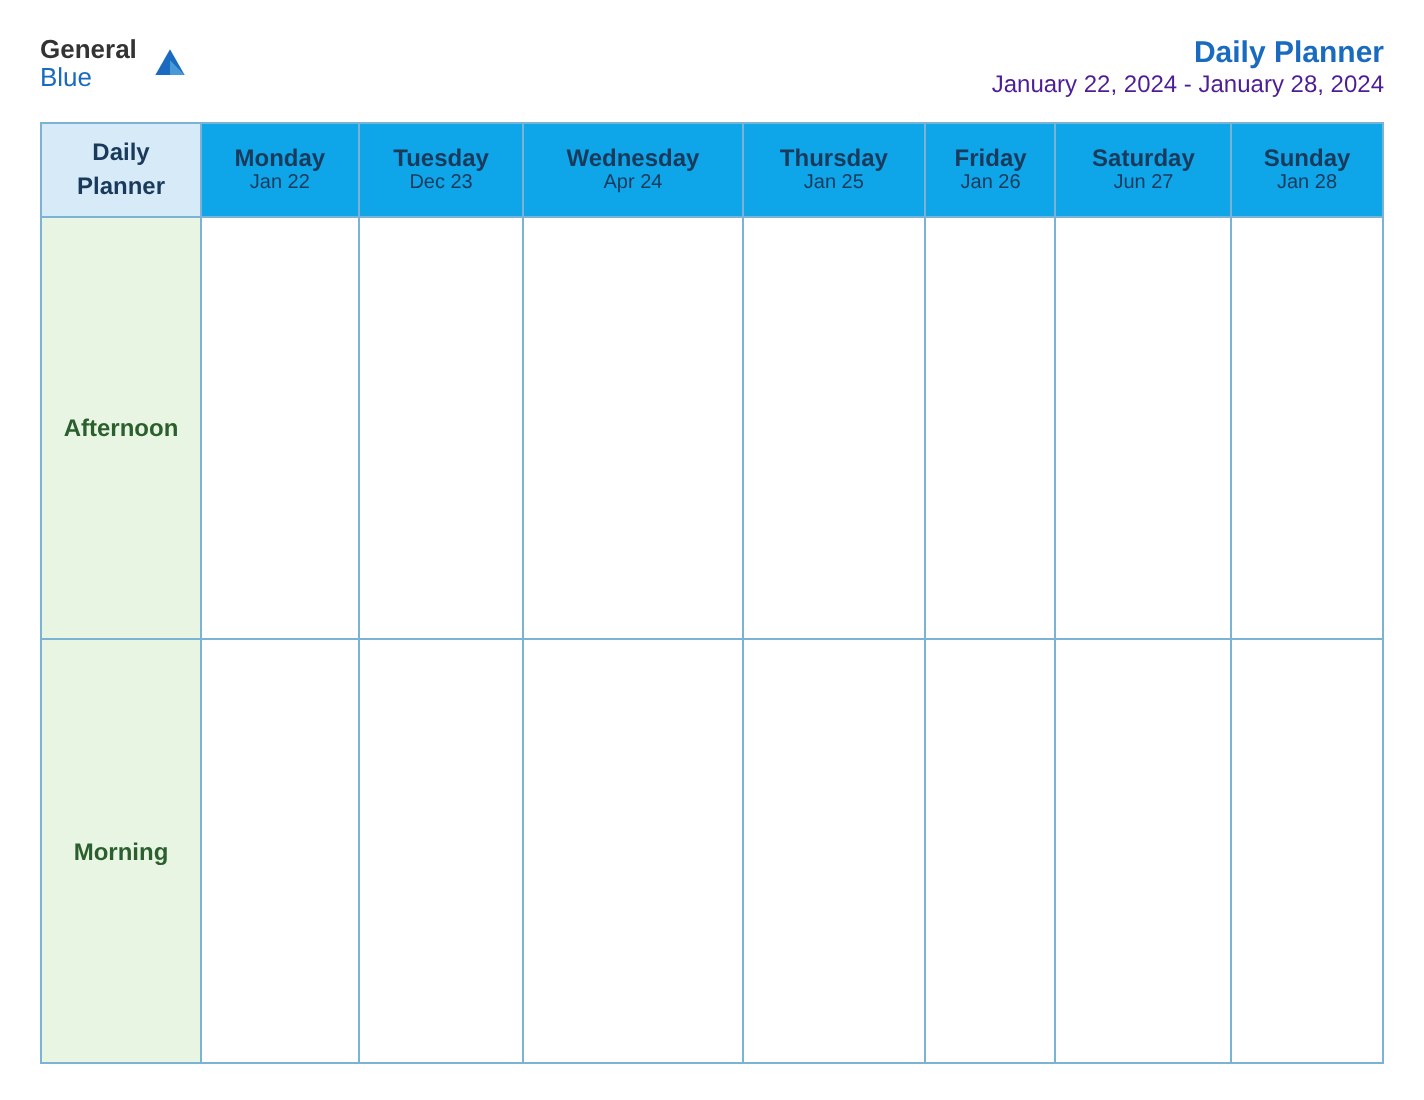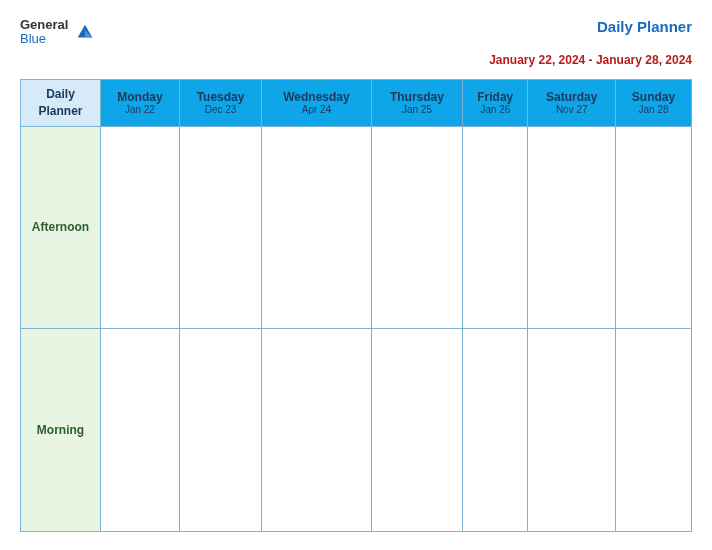--- a/index.html
+++ b/index.html
@@ -51,23 +51,22 @@
     .title-area {
       text-align: right;
     }
     .planner-title {
       font-size: 15px;
       font-weight: bold;
       color: #1a6bbf;
     }
     .planner-date-range {
       font-size: 12px;
-      color: #b91c1c;
-      font-weight: bold;
-      margin-top: 18px;
+      color: #4c1d95;
+      font-weight: normal;
     }
     .calendar-table {
       border-collapse: collapse;
       width: 100%;
       flex: 1;
       border: 1.5px solid #7ab3d4;
     }
     .calendar-table th, .calendar-table td {
       border: 1px solid #7ab3d4;
     }
@@ -162,21 +161,21 @@
         <th>
           <span class="day-name">Thursday</span>
           <span class="day-date">Jan 25</span>
         </th>
         <th>
           <span class="day-name">Friday</span>
           <span class="day-date">Jan 26</span>
         </th>
         <th>
           <span class="day-name">Saturday</span>
-          <span class="day-date">Nov 27</span>
+          <span class="day-date">Jun 27</span>
         </th>
         <th>
           <span class="day-name">Sunday</span>
           <span class="day-date">Jan 28</span>
         </th>
       </tr>
     </thead>
     <tbody>
       <tr class="time-row">
         <td class="label-col">Afternoon</td>

